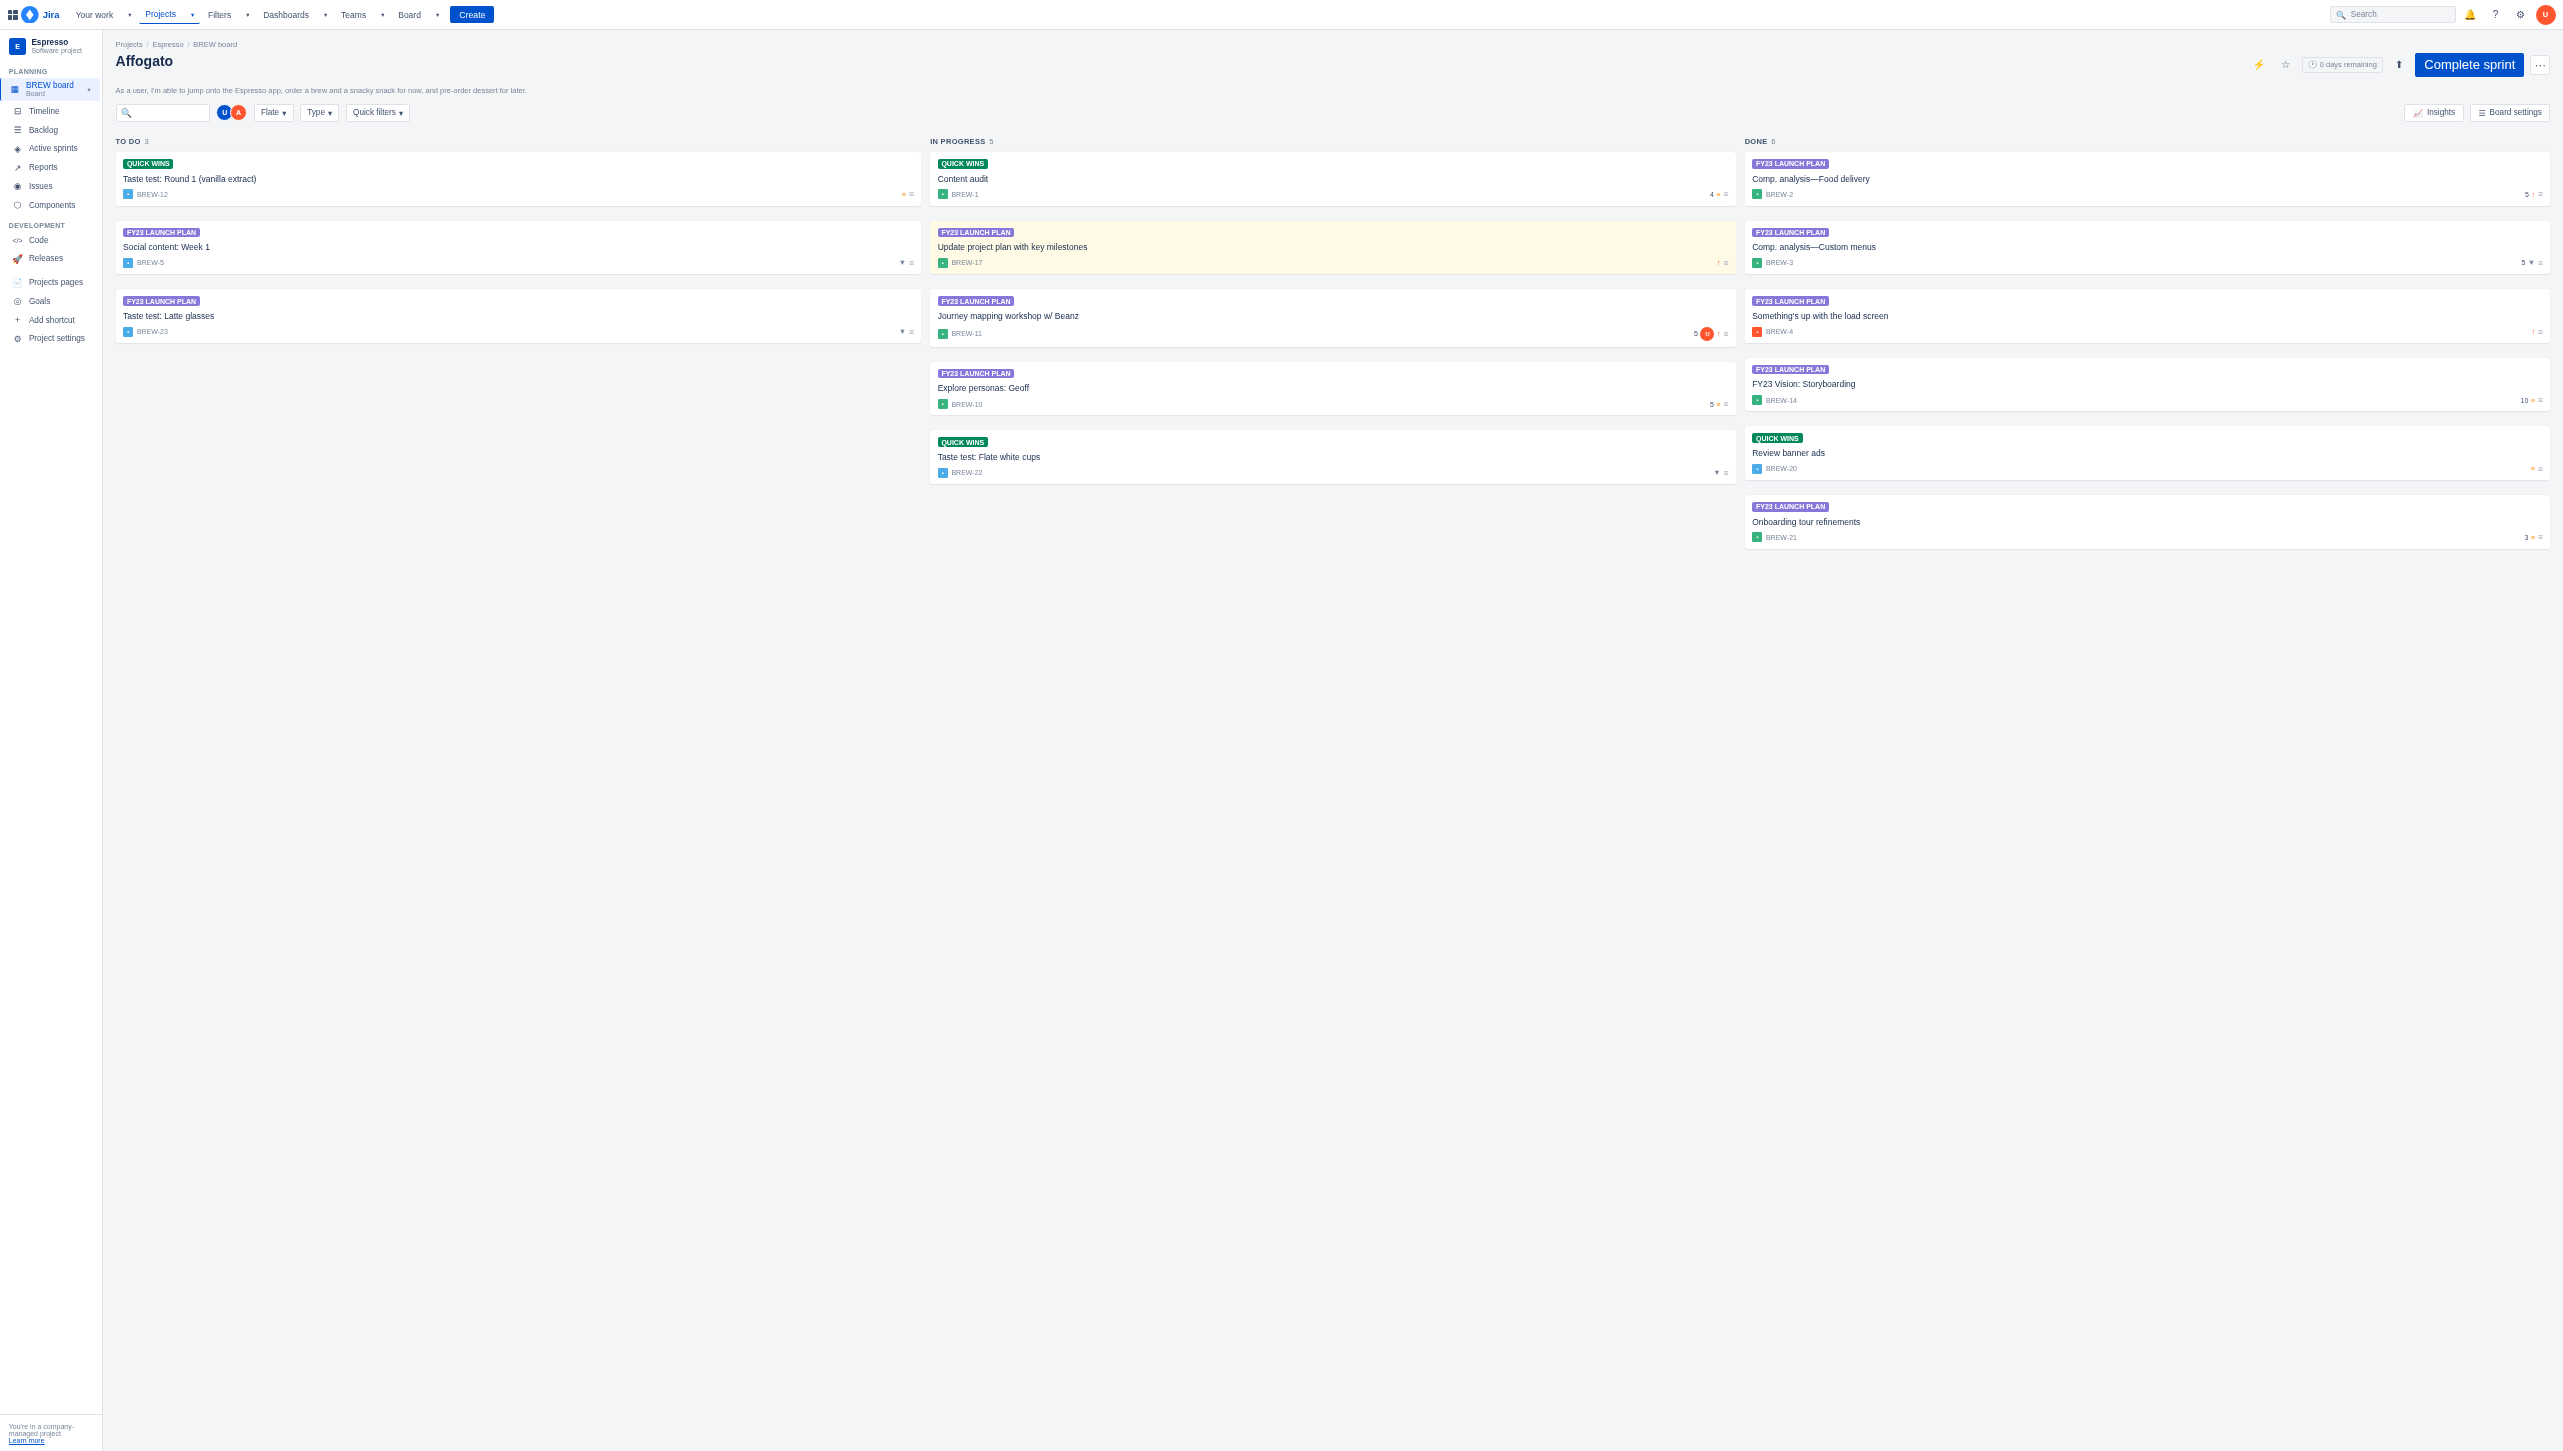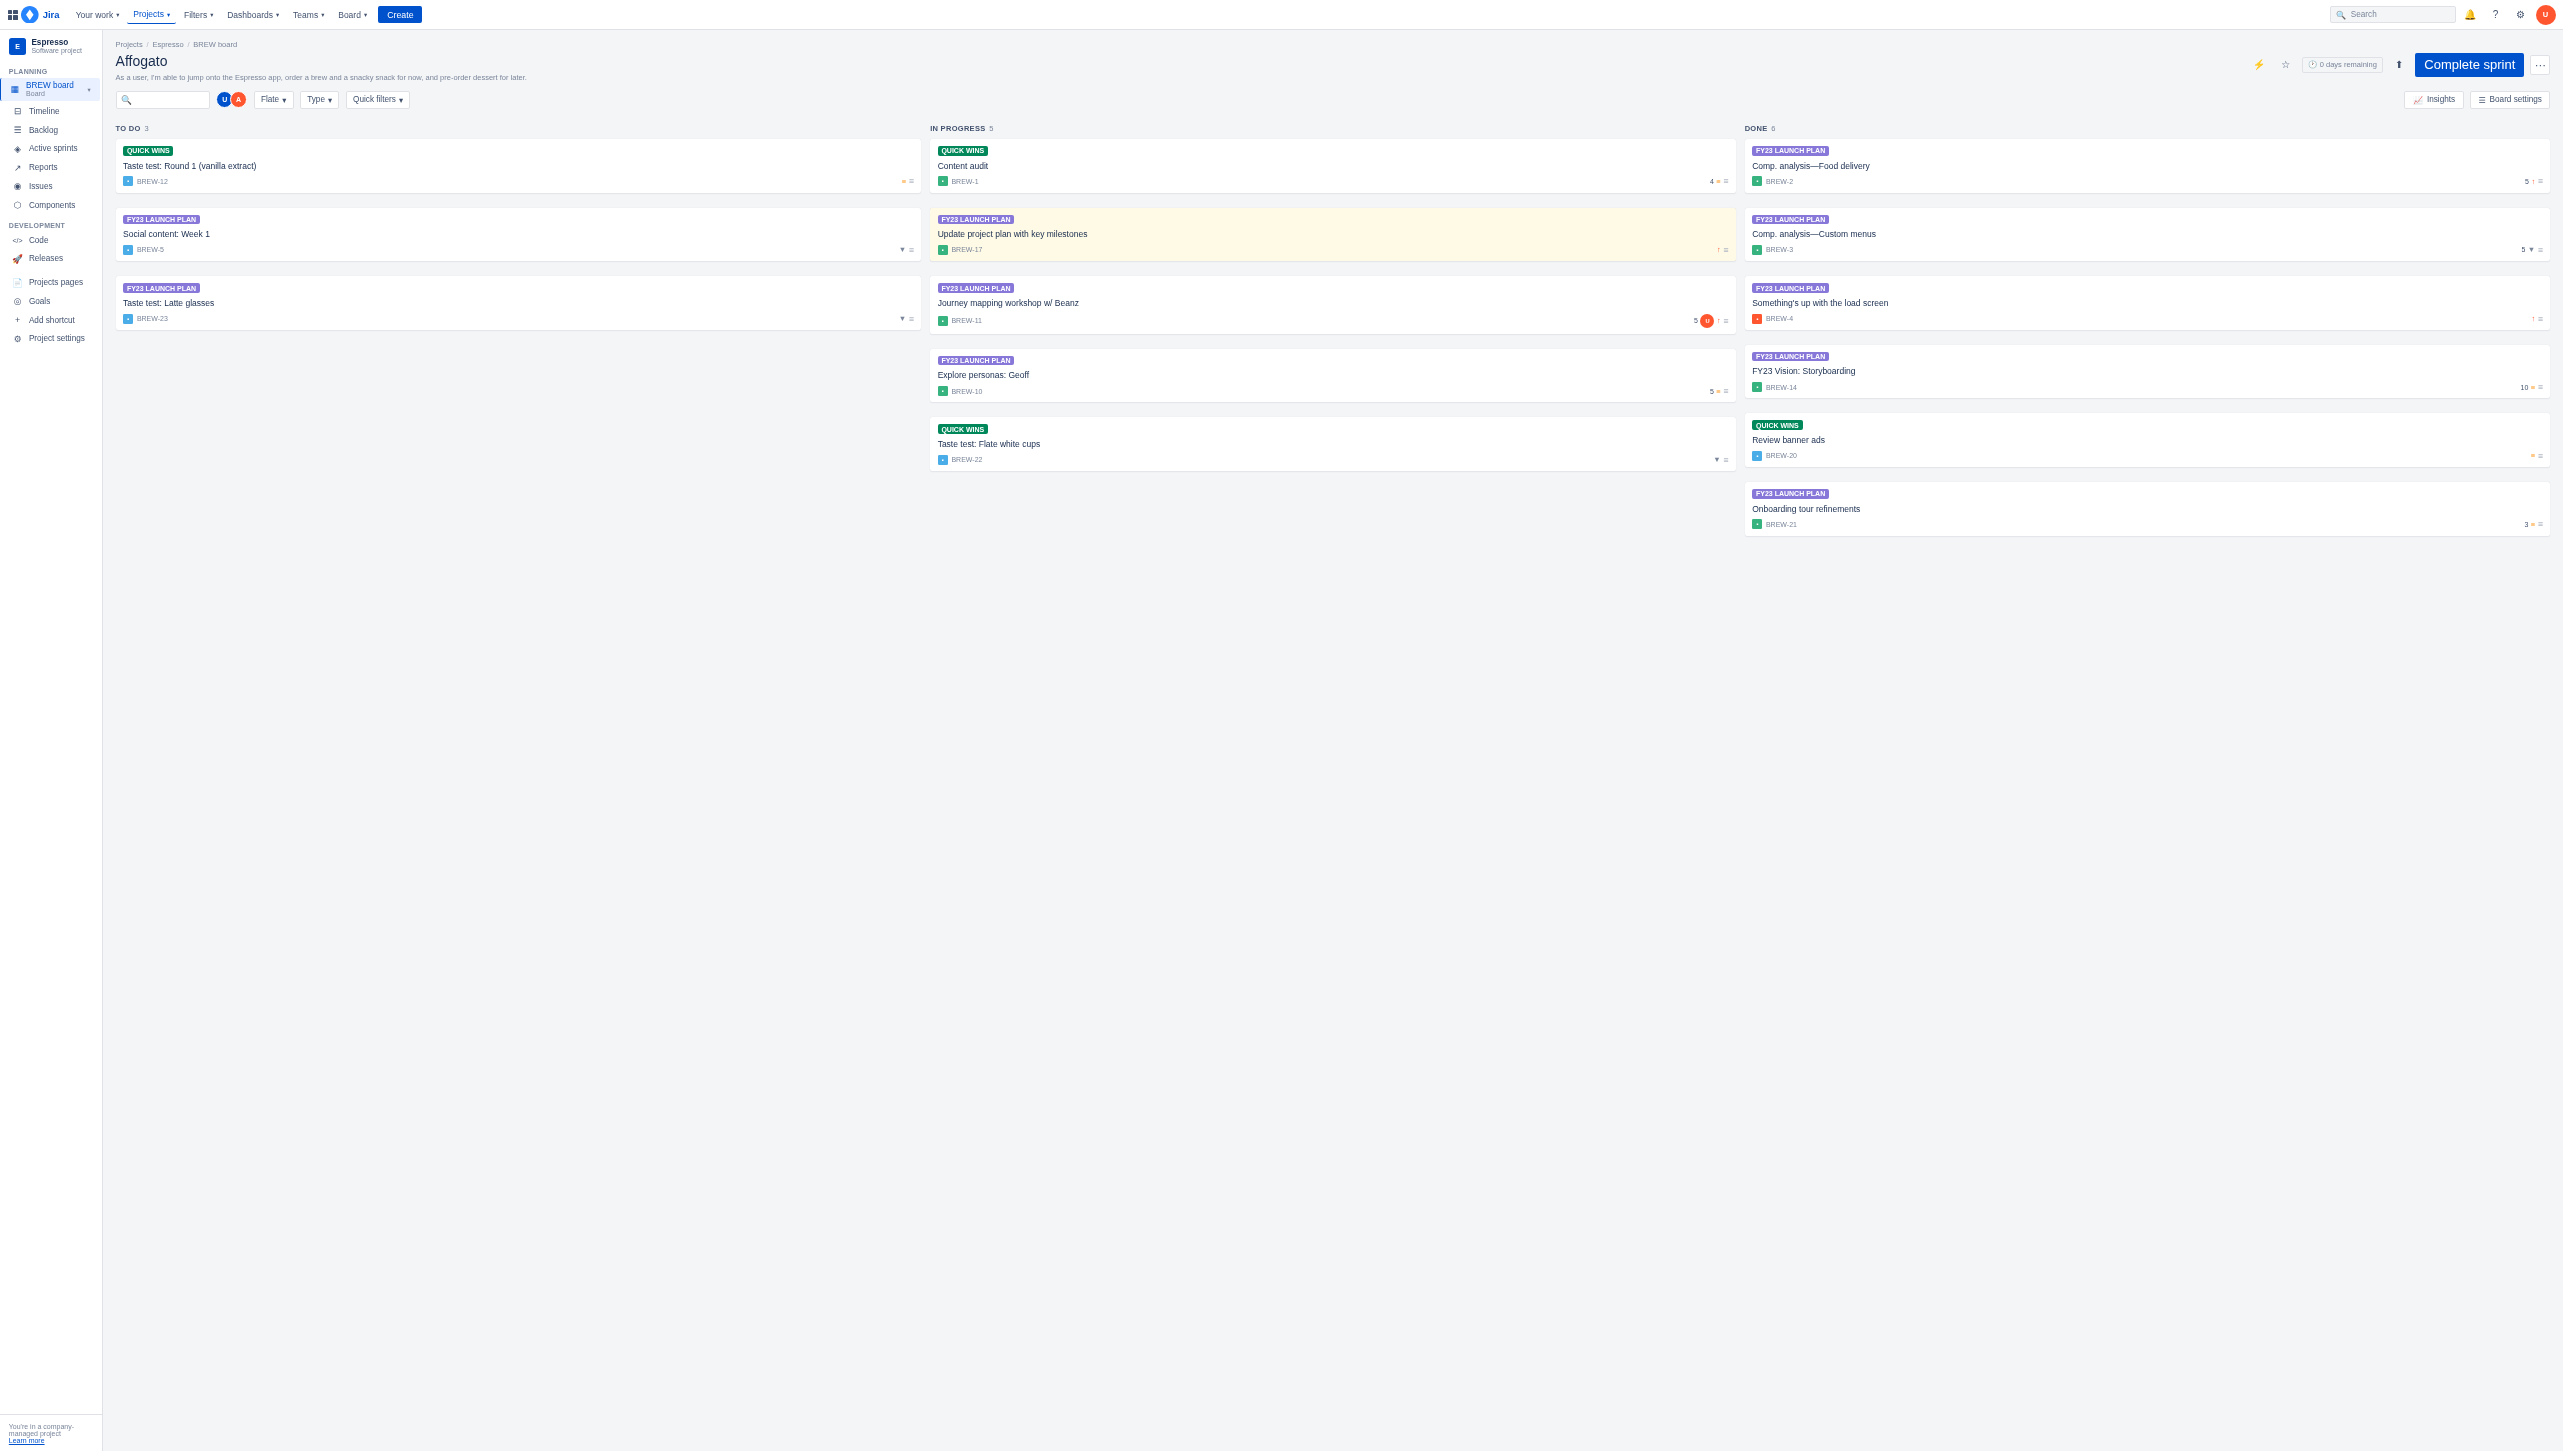--- a/index.html
+++ b/index.html
@@ -8,21 +8,21 @@
     
     .top-nav {
       display: flex; align-items: center; background: #fff; border-bottom: 0.6px solid #dfe1e6;
       height: 30px; padding: 0 7.5px; gap: 5px; position: sticky; top: 0; z-index: 100;
     }
     .top-nav-logo { display: flex; align-items: center; gap: 3.8px; margin-right: 5px; }
     .top-nav-logo svg { width: 17.6px; height: 17.6px; }
     .top-nav-menu { display: flex; align-items: center; gap: 1.3px; }
     .top-nav-menu-item {
       padding: 3.8px 6.3px; border-radius: 1.9px; cursor: pointer; font-size: 8.5px; color: #42526e;
-      display: flex; align-items: center; gap: 3px; white-space: nowrap;
+      display: flex; align-items: center; gap: 15px; white-space: nowrap;
     }
     .top-nav-menu-item.active { color: #0052cc; border-bottom: 1.3px solid #0052cc; }
     .top-nav-chevron { font-size: 6.3px; }
     .top-nav-spacer { flex: 1; }
     .top-nav-search {
       display: flex; align-items: center; border: 0.6px solid #dfe1e6; border-radius: 1.9px;
       padding: 2.5px 6.3px; gap: 3.8px; background: #f4f5f7; cursor: pointer; min-width: 126px;
     }
     .top-nav-search span { color: #7a869a; font-size: 8.2px; }
     .top-nav-icon-btn {
@@ -72,21 +72,21 @@
     .main-content { flex: 1; overflow-y: auto; padding: 10px 12.6px; }
 
     
     .breadcrumb { display: flex; align-items: center; gap: 3.8px; font-size: 7.5px; color: #7a869a; margin-bottom: 3.8px; }
     .breadcrumb a { color: #7a869a; cursor: pointer; text-decoration: none; }
     .breadcrumb-sep { color: #b3bac5; }
 
     
     .page-header { display: flex; align-items: flex-start; margin-bottom: 8.8px; }
     .page-header-left { flex: 1; }
-    .page-title { font-size: 14px; font-weight: 400; color: #172b4d; margin-bottom: 4px; }
+    .page-title { font-size: 14px; font-weight: 700; color: #172b4d; margin-bottom: 17px; }
     .page-subtitle { font-size: 7.5px; color: #7a869a; }
     .page-header-actions { display: flex; align-items: center; gap: 6.3px; }
     .header-icon-btn {
       width: 20px; height: 20px; border-radius: 1.9px; display: flex; align-items: center;
       justify-content: center; cursor: pointer; color: #42526e; font-size: 10px; border: none; background: none;
     }
     .days-remaining { display: flex; align-items: center; gap: 2.5px; font-size: 7.5px; color: #7a869a; border: 0.6px solid #dfe1e6; border-radius: 1.9px; padding: 2.5px 5px; }
     .complete-sprint-btn {
       background: #0052cc; color: #fff; border: none; border-radius: 1.9px;
       padding: 4.4px 8.8px; font-size: 13px; font-weight: 500; cursor: pointer;

